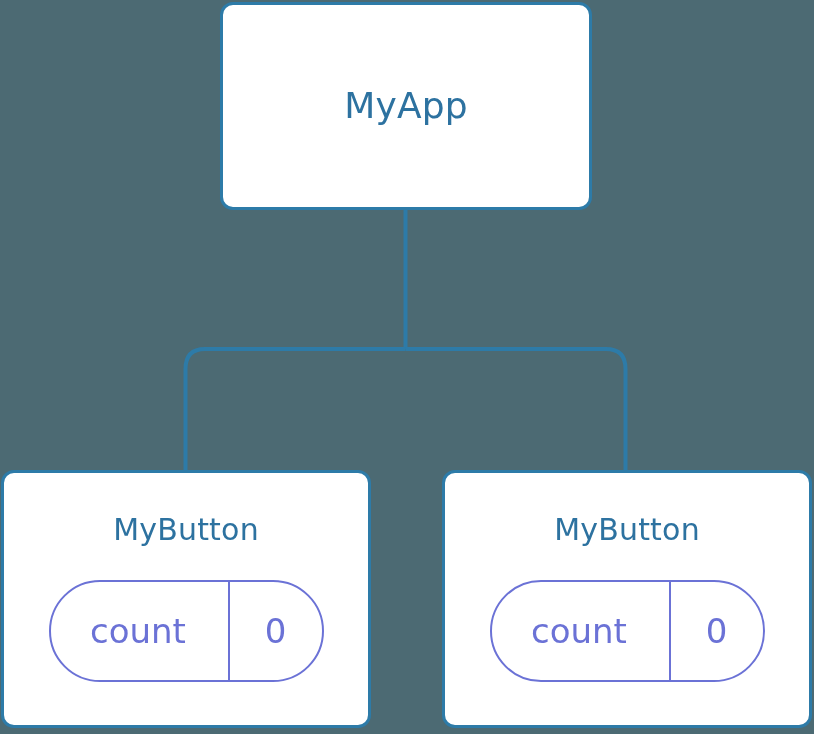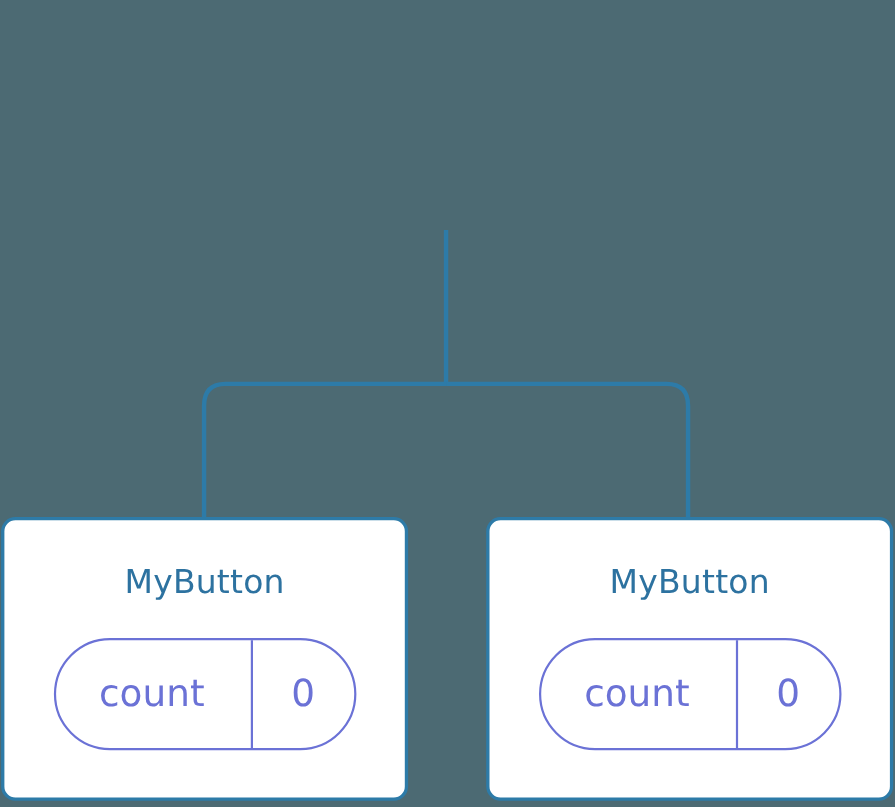--- a/index.html
+++ b/index.html
@@ -106,20 +106,23 @@
 <body>
 
 <div id="stage">
 
   <svg id="edges" viewBox="0 0 814 734" width="814" height="734" aria-hidden="true">
     <path d="M 405.5 209 L 405.5 349" fill="none" stroke="#2d7ba8" stroke-width="4"></path>
     <path d="M 405.5 349 L 205 349 Q 185.5 349 185.5 369 L 185.5 472" fill="none" stroke="#2d7ba8" stroke-width="4"></path>
     <path d="M 405.5 349 L 606 349 Q 625.5 349 625.5 369 L 625.5 472" fill="none" stroke="#2d7ba8" stroke-width="4"></path>
   </svg>
 
+  <div class="node node-root">
+    <div class="node-title">MyApp</div>
+  </div>
 
   <div class="node node-child left">
     <div class="node-title">MyButton</div>
     <div class="pill">
       <div class="pill-key">count</div>
       <div class="pill-val">0</div>
     </div>
   </div>
 
   <div class="node node-child right">

